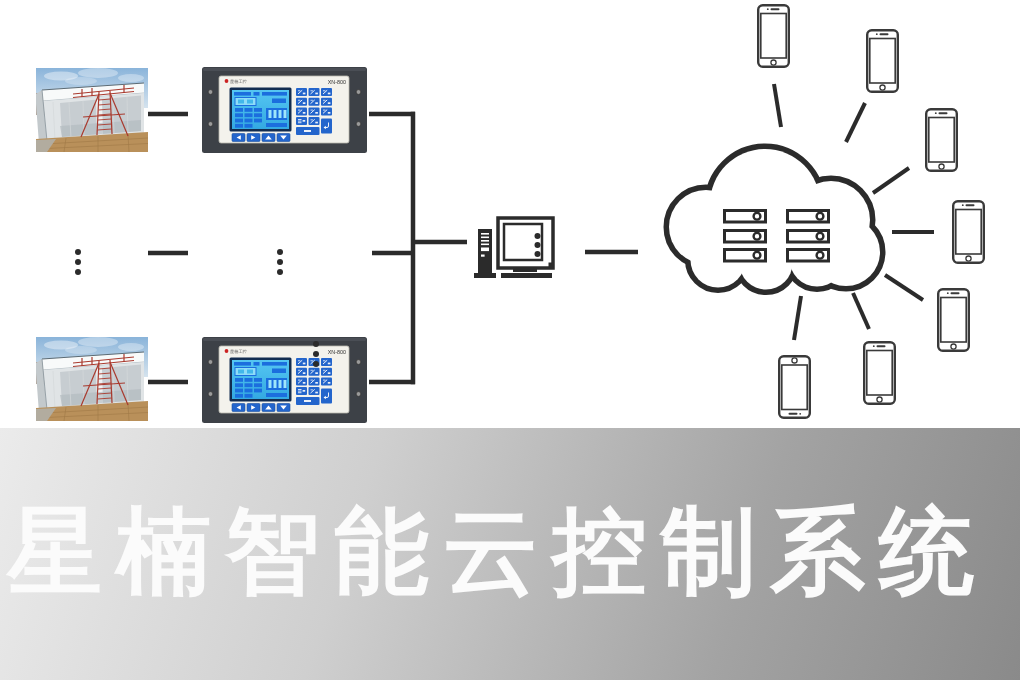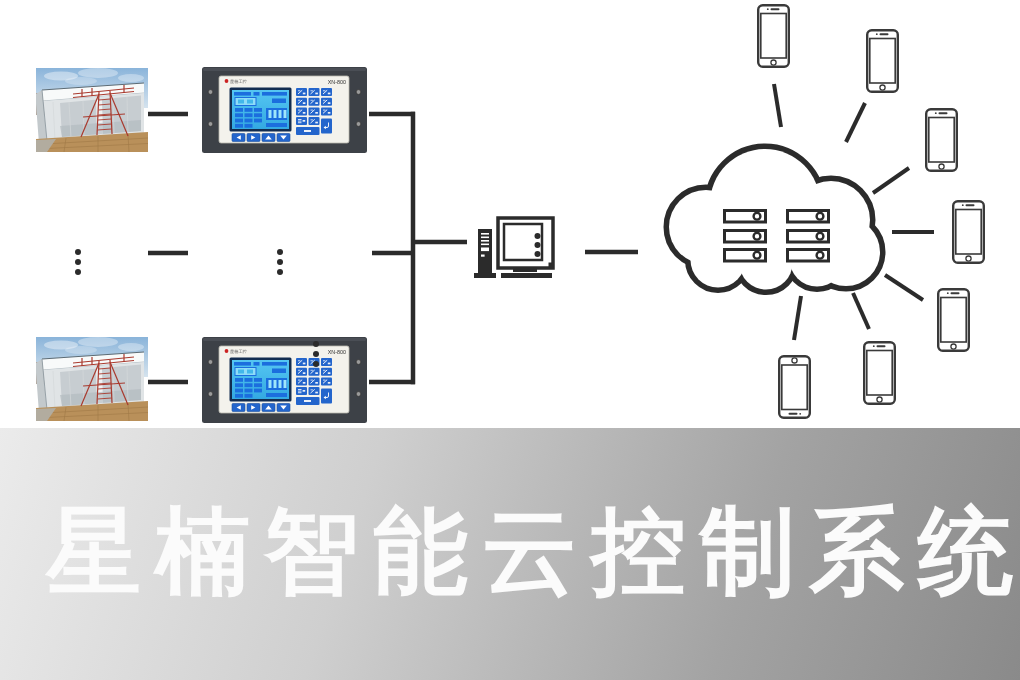--- a/index.html
+++ b/index.html
@@ -1,18 +1,18 @@
 <!DOCTYPE html>
 <html><head>
 <meta charset="utf-8">
 <style>
   html,body{margin:0;padding:0;background:#fff}
   #stage{position:relative;width:1020px;height:680px;overflow:hidden;font-family:"Liberation Sans",sans-serif}
   #diagram{position:absolute;left:0;top:0}
-  #banner{position:absolute;left:0;top:428px;width:1020px;height:252px;background:linear-gradient(108deg,#ebebeb 0%,#cfcfcf 35%,#a3a3a3 72%,#8a8a8a 100%);display:flex;align-items:center;justify-content:flex-end}
+  #banner{position:absolute;left:0;top:428px;width:1020px;height:252px;background:linear-gradient(108deg,#ebebeb 0%,#cfcfcf 35%,#a3a3a3 72%,#8a8a8a 100%);display:flex;align-items:center;justify-content:flex-start}
   #banner .t{font-weight:bold;font-size:95px;letter-spacing:14px;color:#fbfbfb;white-space:nowrap;line-height:1;transform:translate(7px,-3px)}
 </style>
 </head>
 <body>
 
 <div id="stage">
 <svg id="diagram" width="1020" height="430" viewBox="0 0 1020 430">
  <defs>
   <linearGradient id="skyG" x1="0" y1="0" x2="0" y2="1">
     <stop offset="0" stop-color="#8ab4da"></stop>

